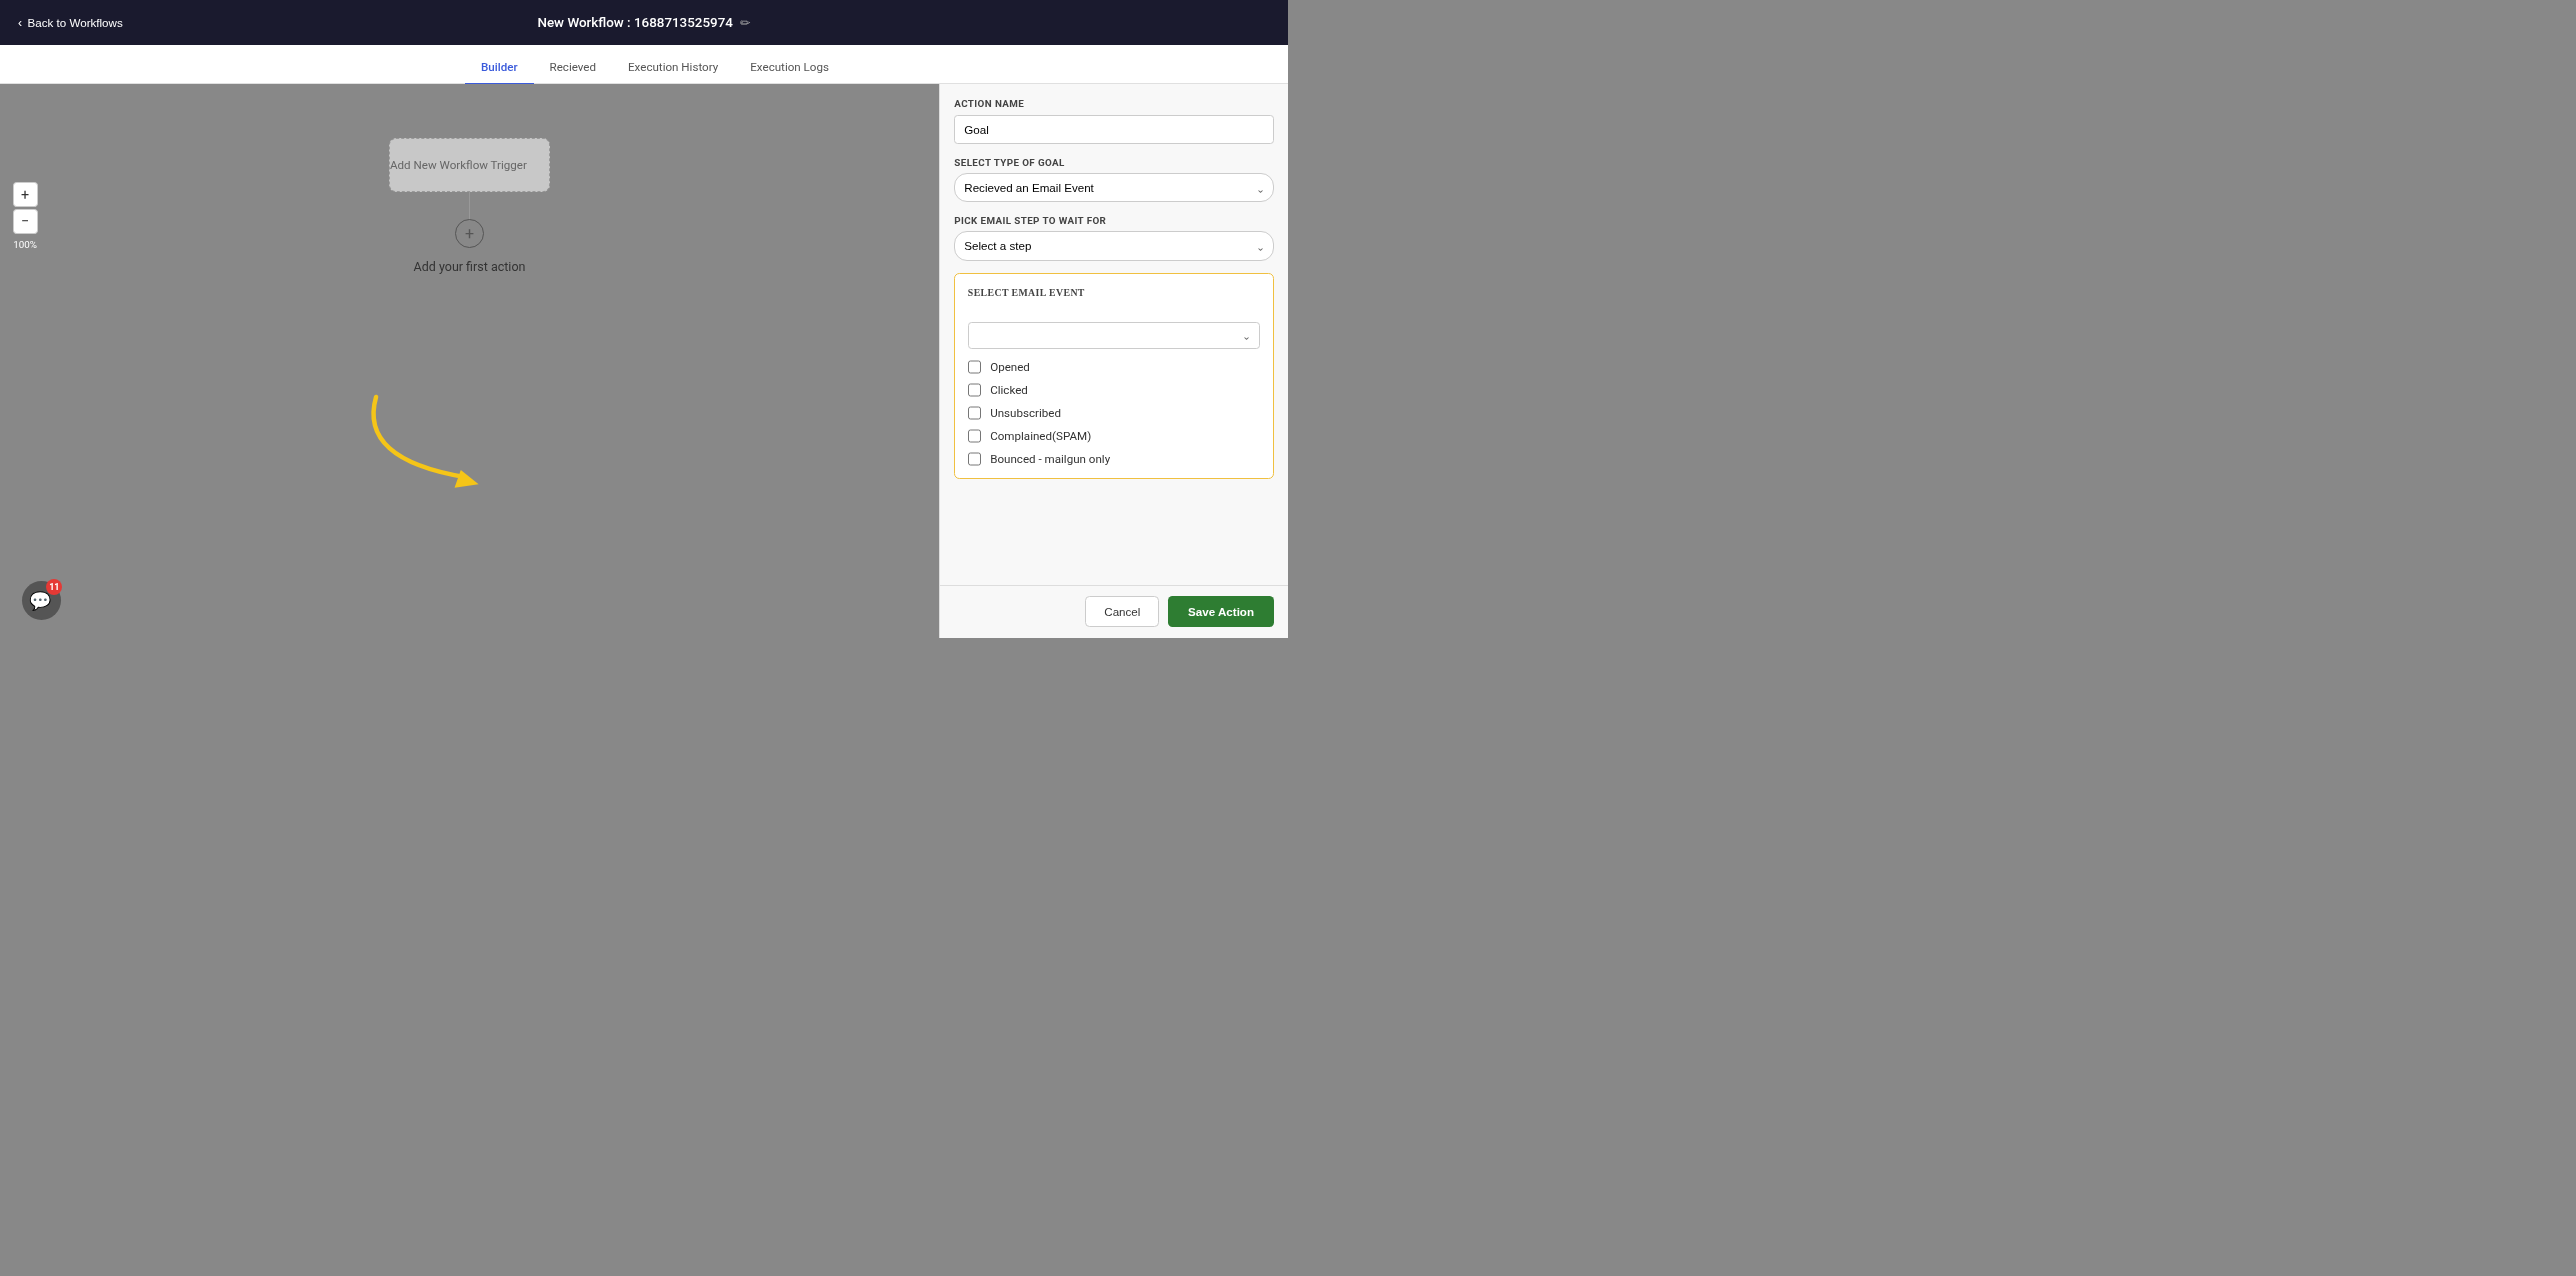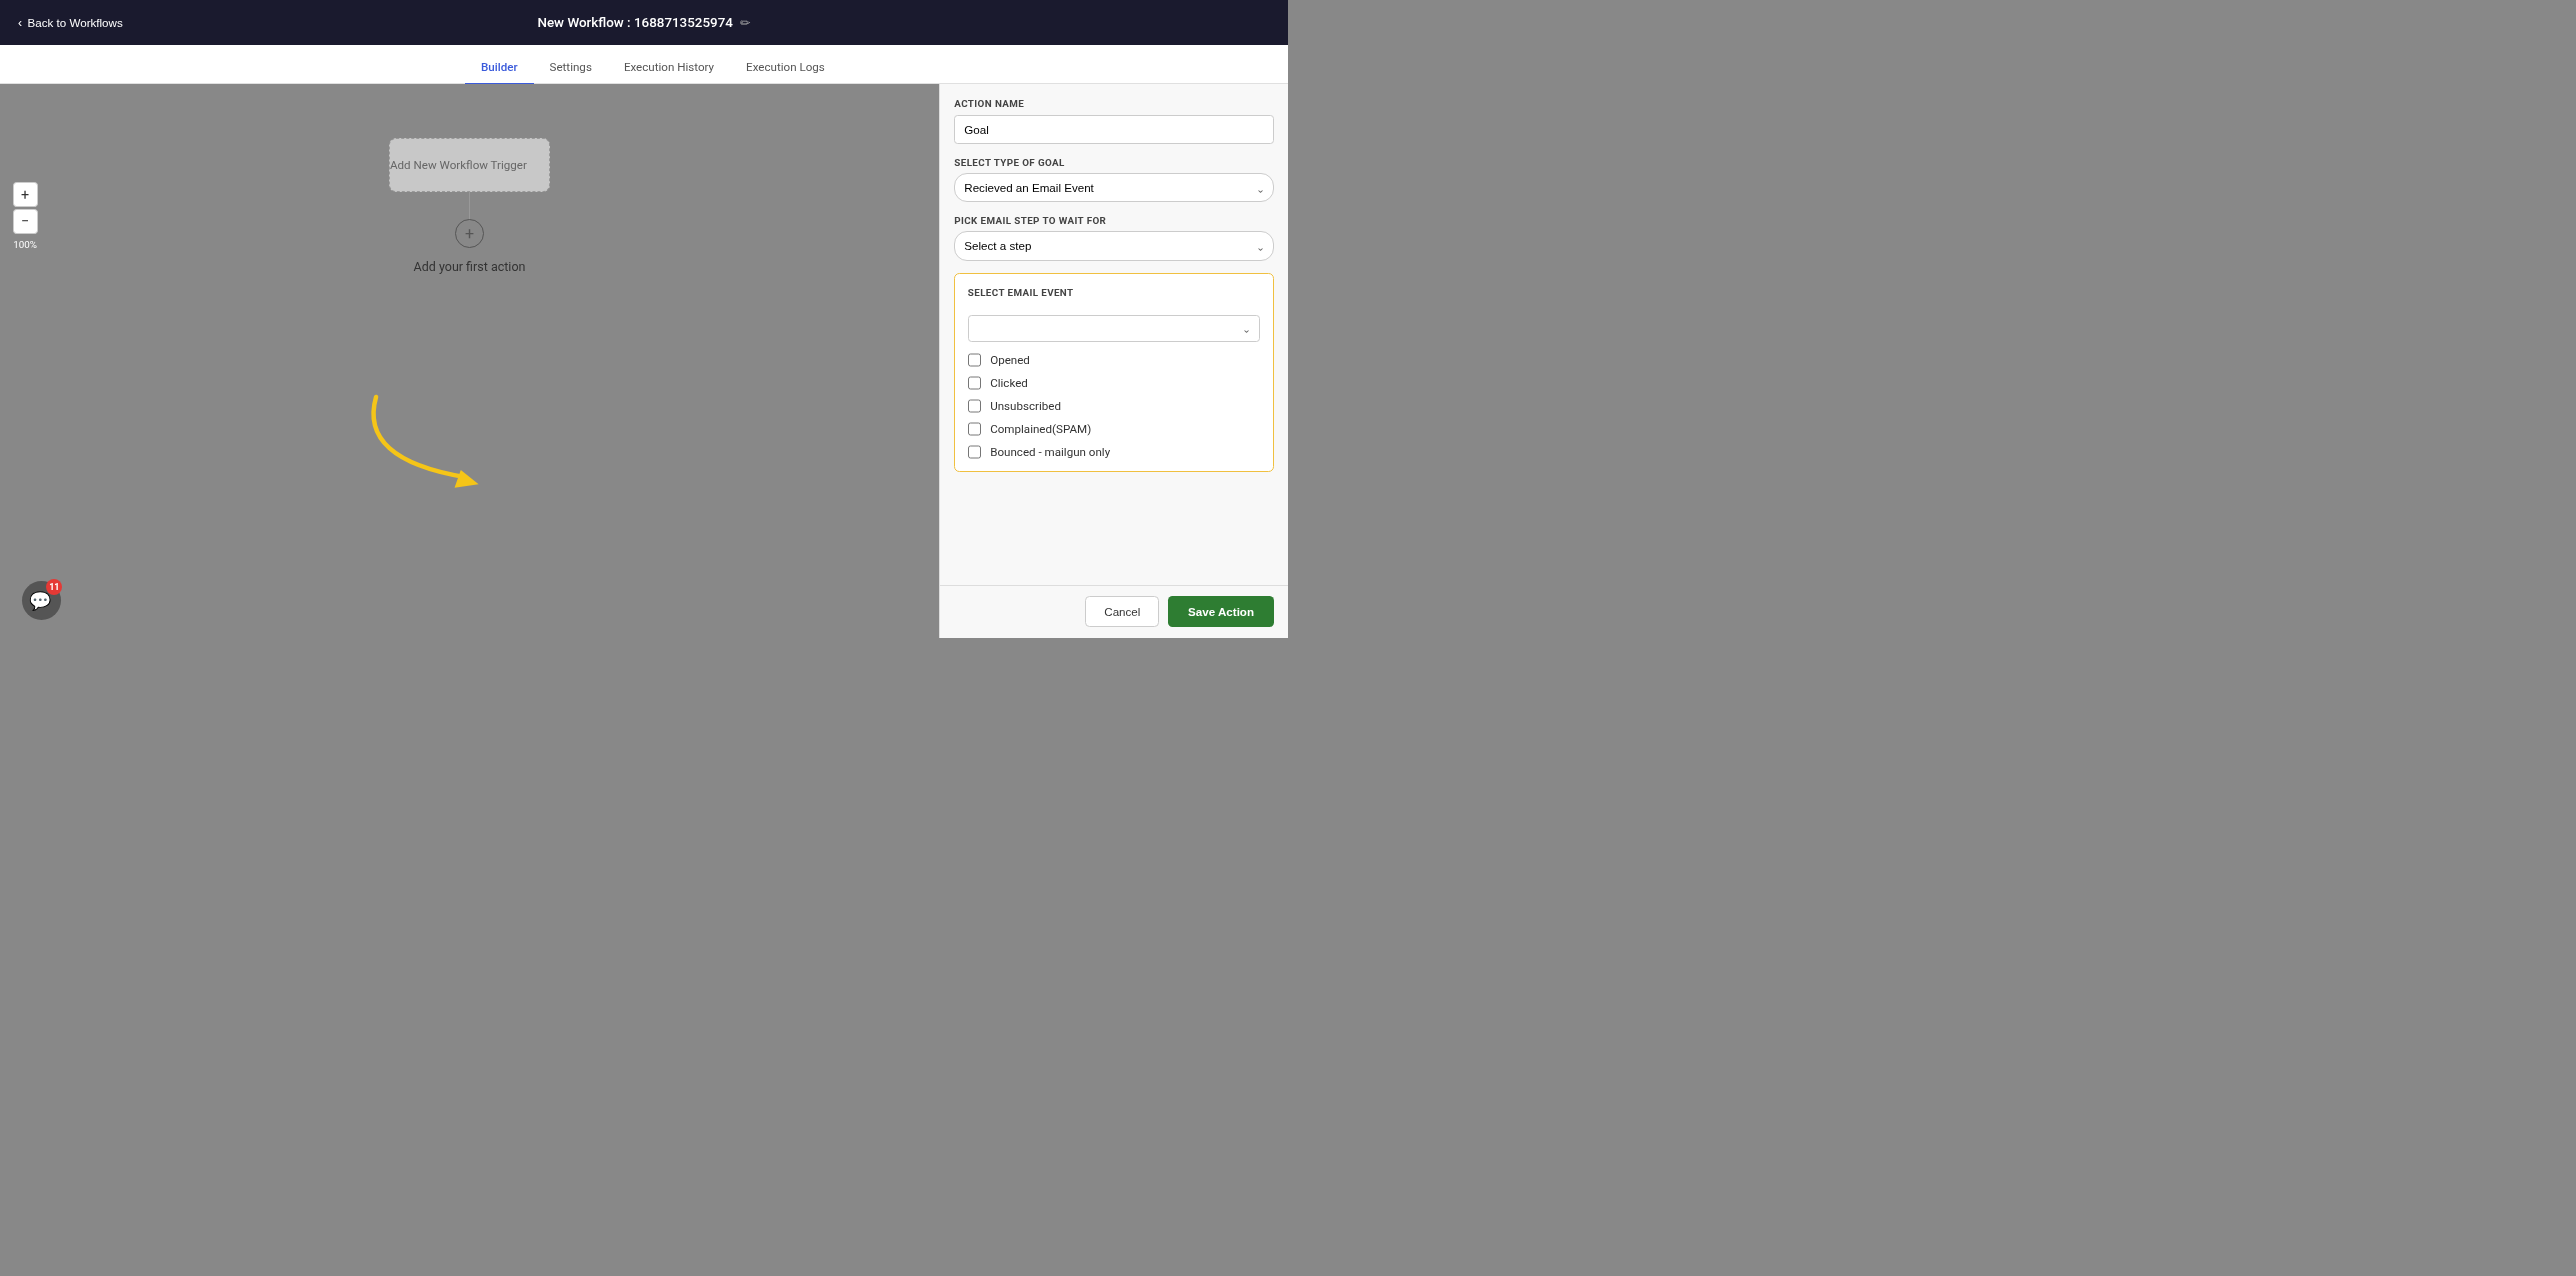--- a/index.html
+++ b/index.html
@@ -268,21 +268,22 @@
 
     
     .email-event-section {
       border: 1.8px solid #f0c040;
       border-radius: 5.4px;
       padding: 12.5px;
       background: #fff;
       margin-bottom: 12.5px;
     }
     .email-event-section .field-label {
-      margin-bottom: 17px;
+      margin-bottom: 24px;
+      font-family: Liberation Serif, serif;
     }
     .event-search-wrapper {
       position: relative;
       margin-bottom: 10.7px;
     }
     .event-search-wrapper::after {
       content: '⌃';
       position: absolute;
       right: 9px;
       top: 50%;
@@ -395,21 +396,21 @@
     <span>Back to Workflows</span>
   </button>
   <div class="workflow-title">
     <span>New Workflow : 1688713525974</span>
     <span class="edit-icon">✏</span>
   </div>
 </div>
 
 <div class="tabs-bar">
   <div class="tab active">Builder</div>
-  <div class="tab">Settings</div>
+  <div class="tab">Recieved</div>
   <div class="tab">Execution History</div>
   <div class="tab">Execution Logs</div>
 </div>
 
 <div class="canvas-area">
 
   <div class="zoom-controls">
     <div class="zoom-btn">+</div>
     <div class="zoom-btn">−</div>
     <div class="zoom-label">100%</div>

